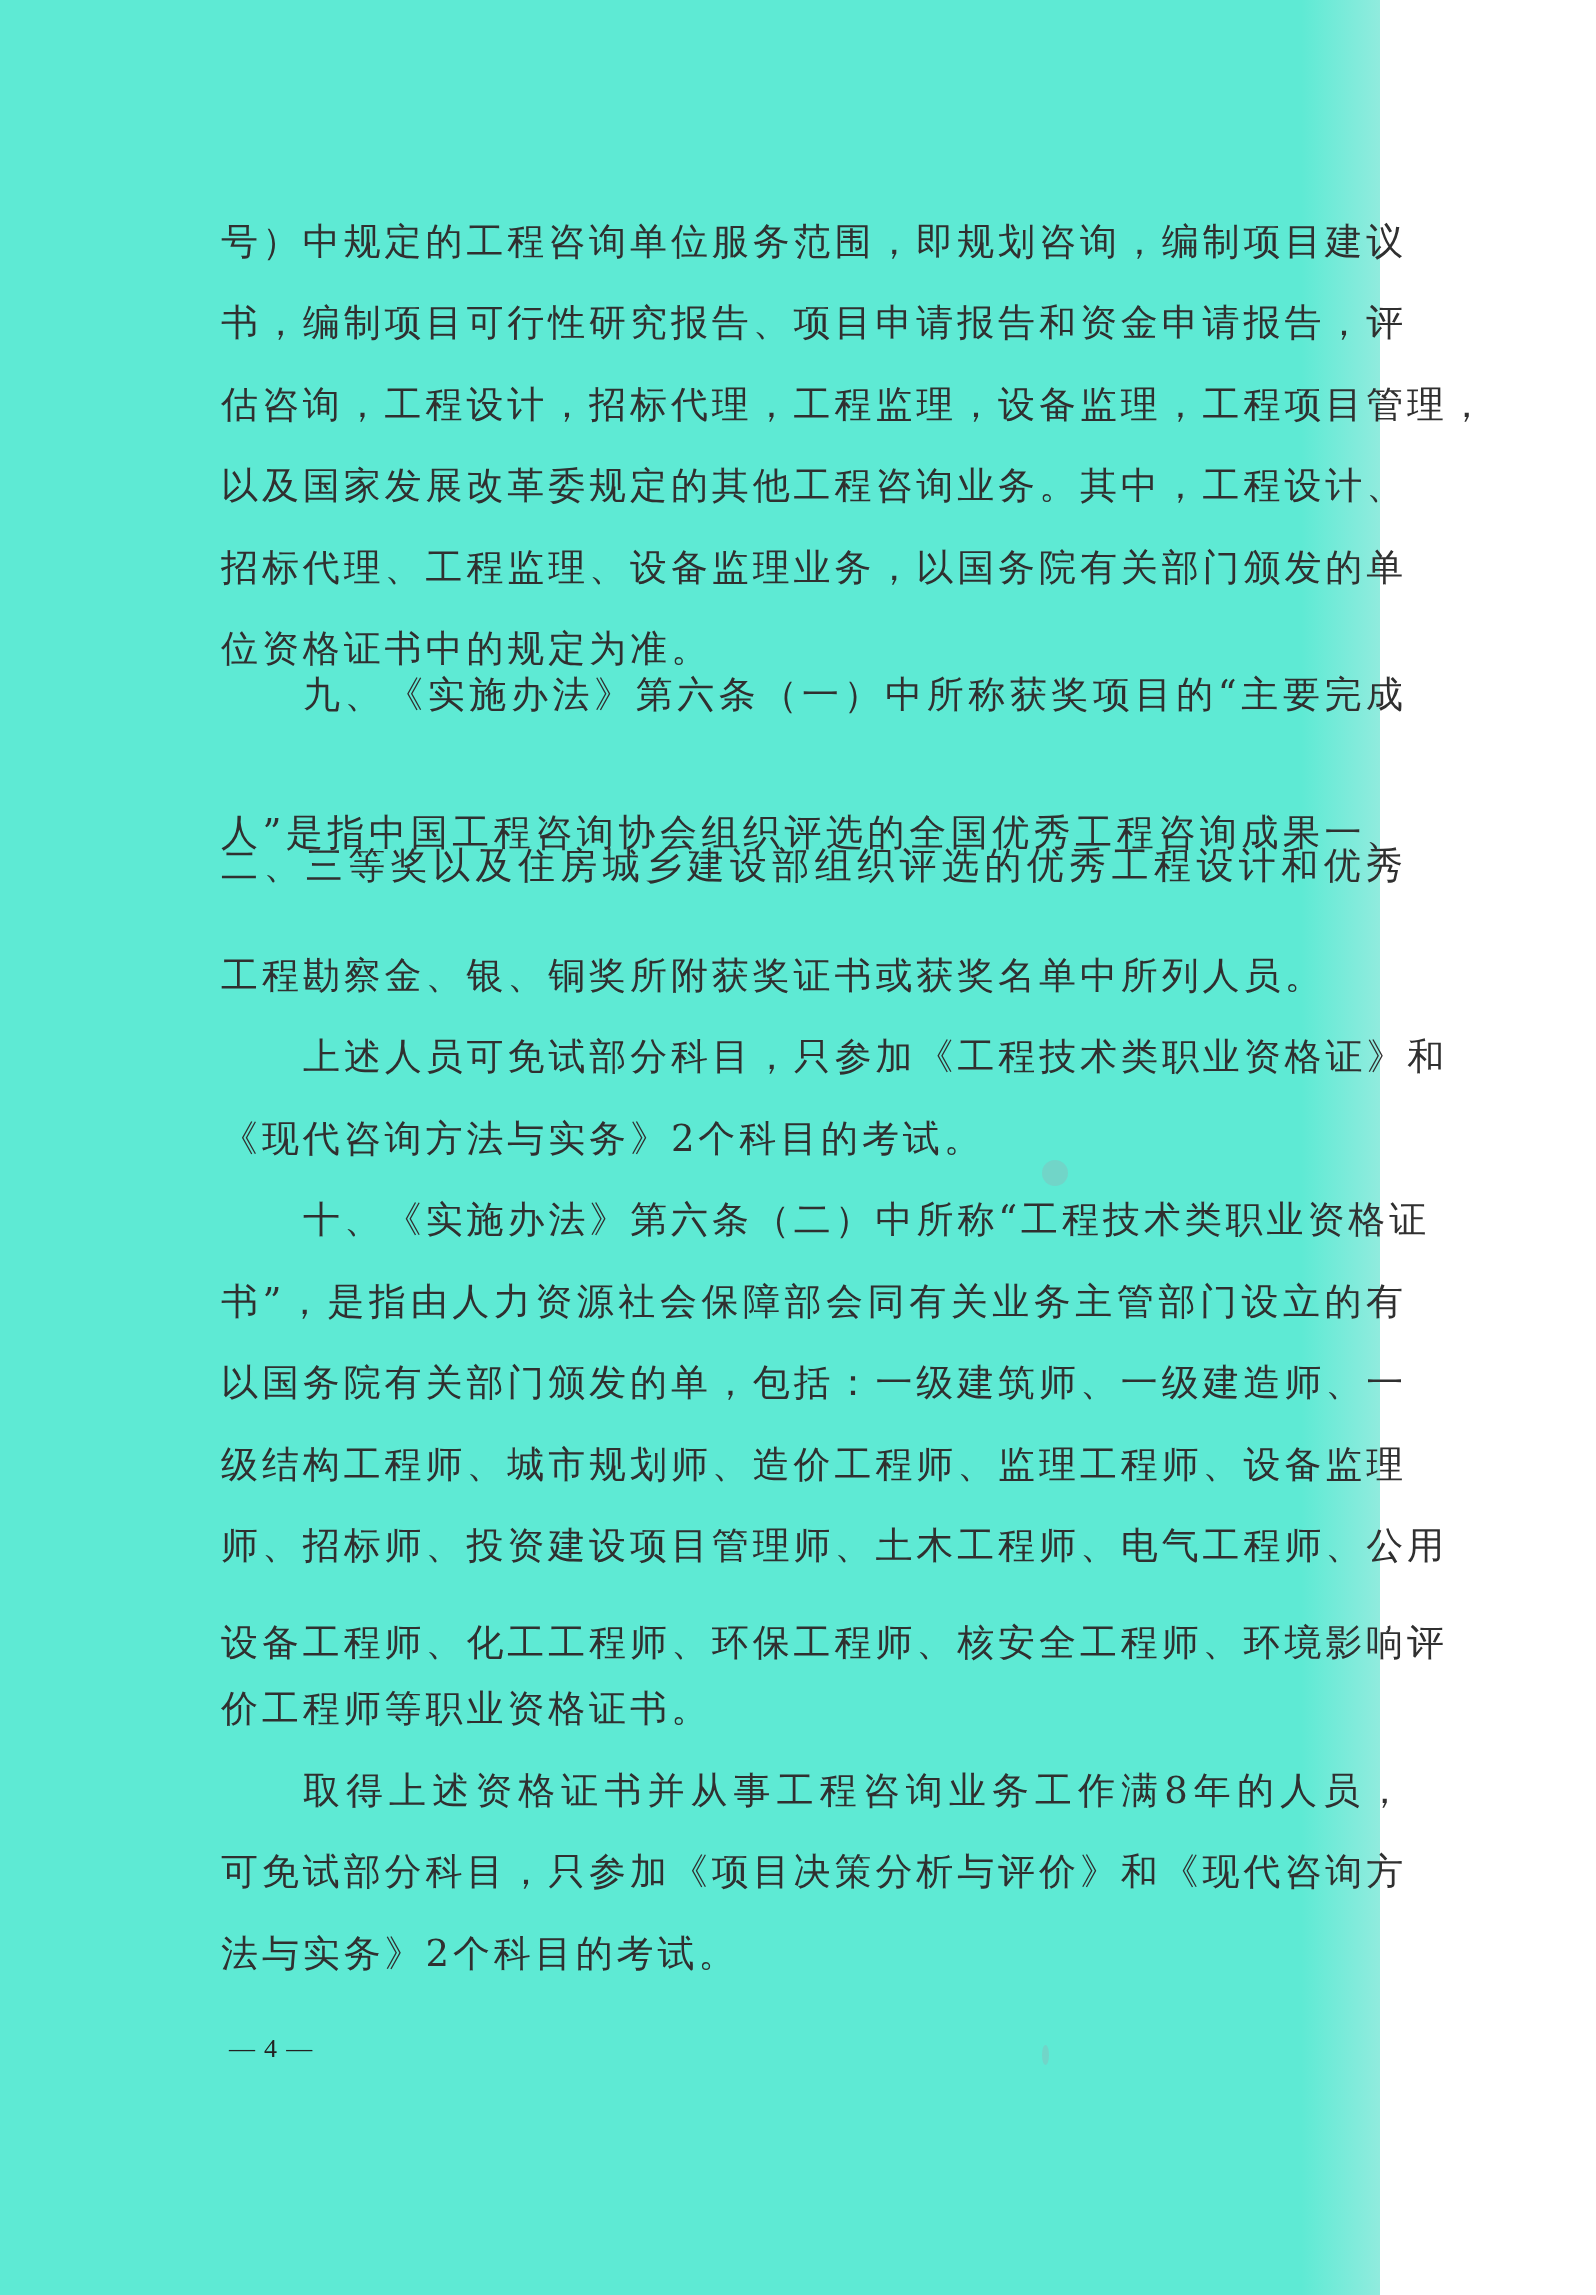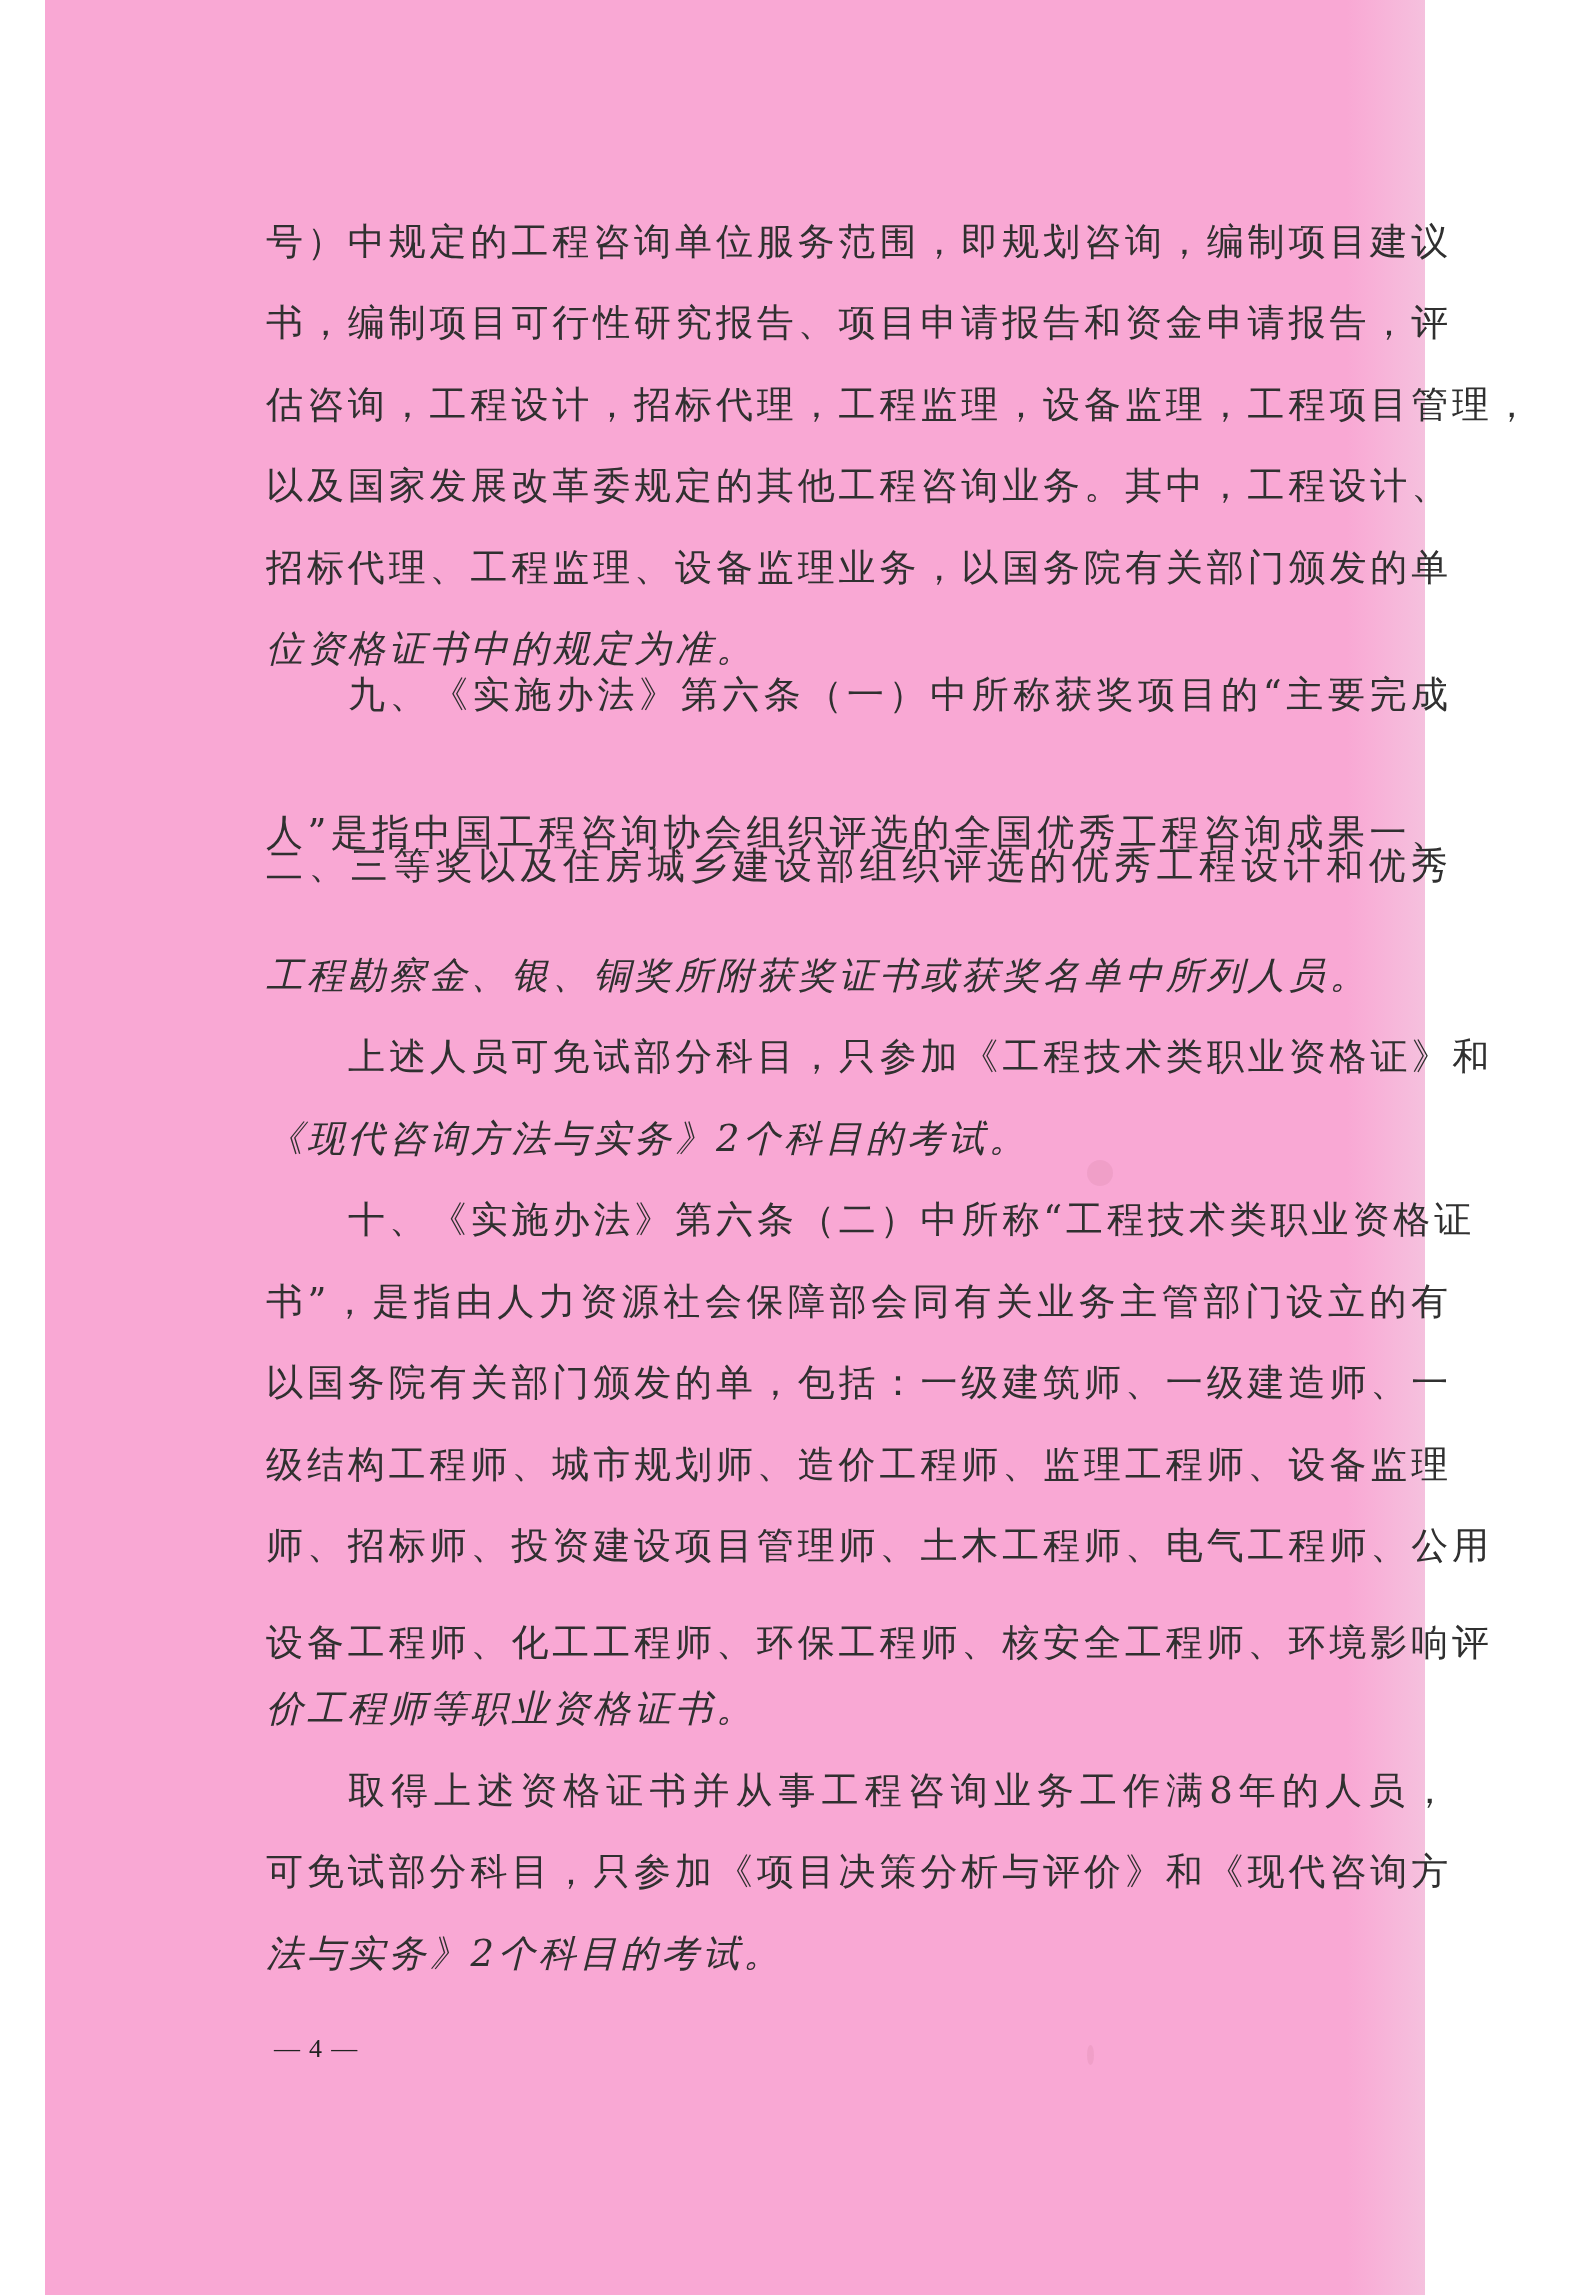--- a/index.html
+++ b/index.html
@@ -11,22 +11,21 @@
       width: 1596px;
       height: 2295px;
       position: relative;
       overflow: hidden;
     }
     .page {
       position: absolute;
       left: 0; top: 0;
       width: 1380px;
       height: 2295px;
-      background: #f9a8d4;
-      margin-left: 45px;
+      background: #5eead4;
     }
     .scan-edge {
       position: absolute;
       right: 0; top: 0;
       width: 79px; height: 2295px;
       background: linear-gradient(to right, rgba(255,255,255,0), rgba(238,238,240,0.35));
     }
     .smudge {
       position: absolute;
       border-radius: 50%;
@@ -48,21 +47,20 @@
       line-height: 46px;
       color: #303030;
       white-space: nowrap;
       text-align: justify;
       text-align-last: justify;
       letter-spacing: 3.9px;
     }
     .line.last {
       text-align: center;
       text-align-last: left;
-      font-style: italic;
     }
     .line.indent {
       left: 82px;
       width: 1104px;
     }
     .page-number {
       position: absolute;
       left: 229px;
       top: 2031px;
       height: 35px;

